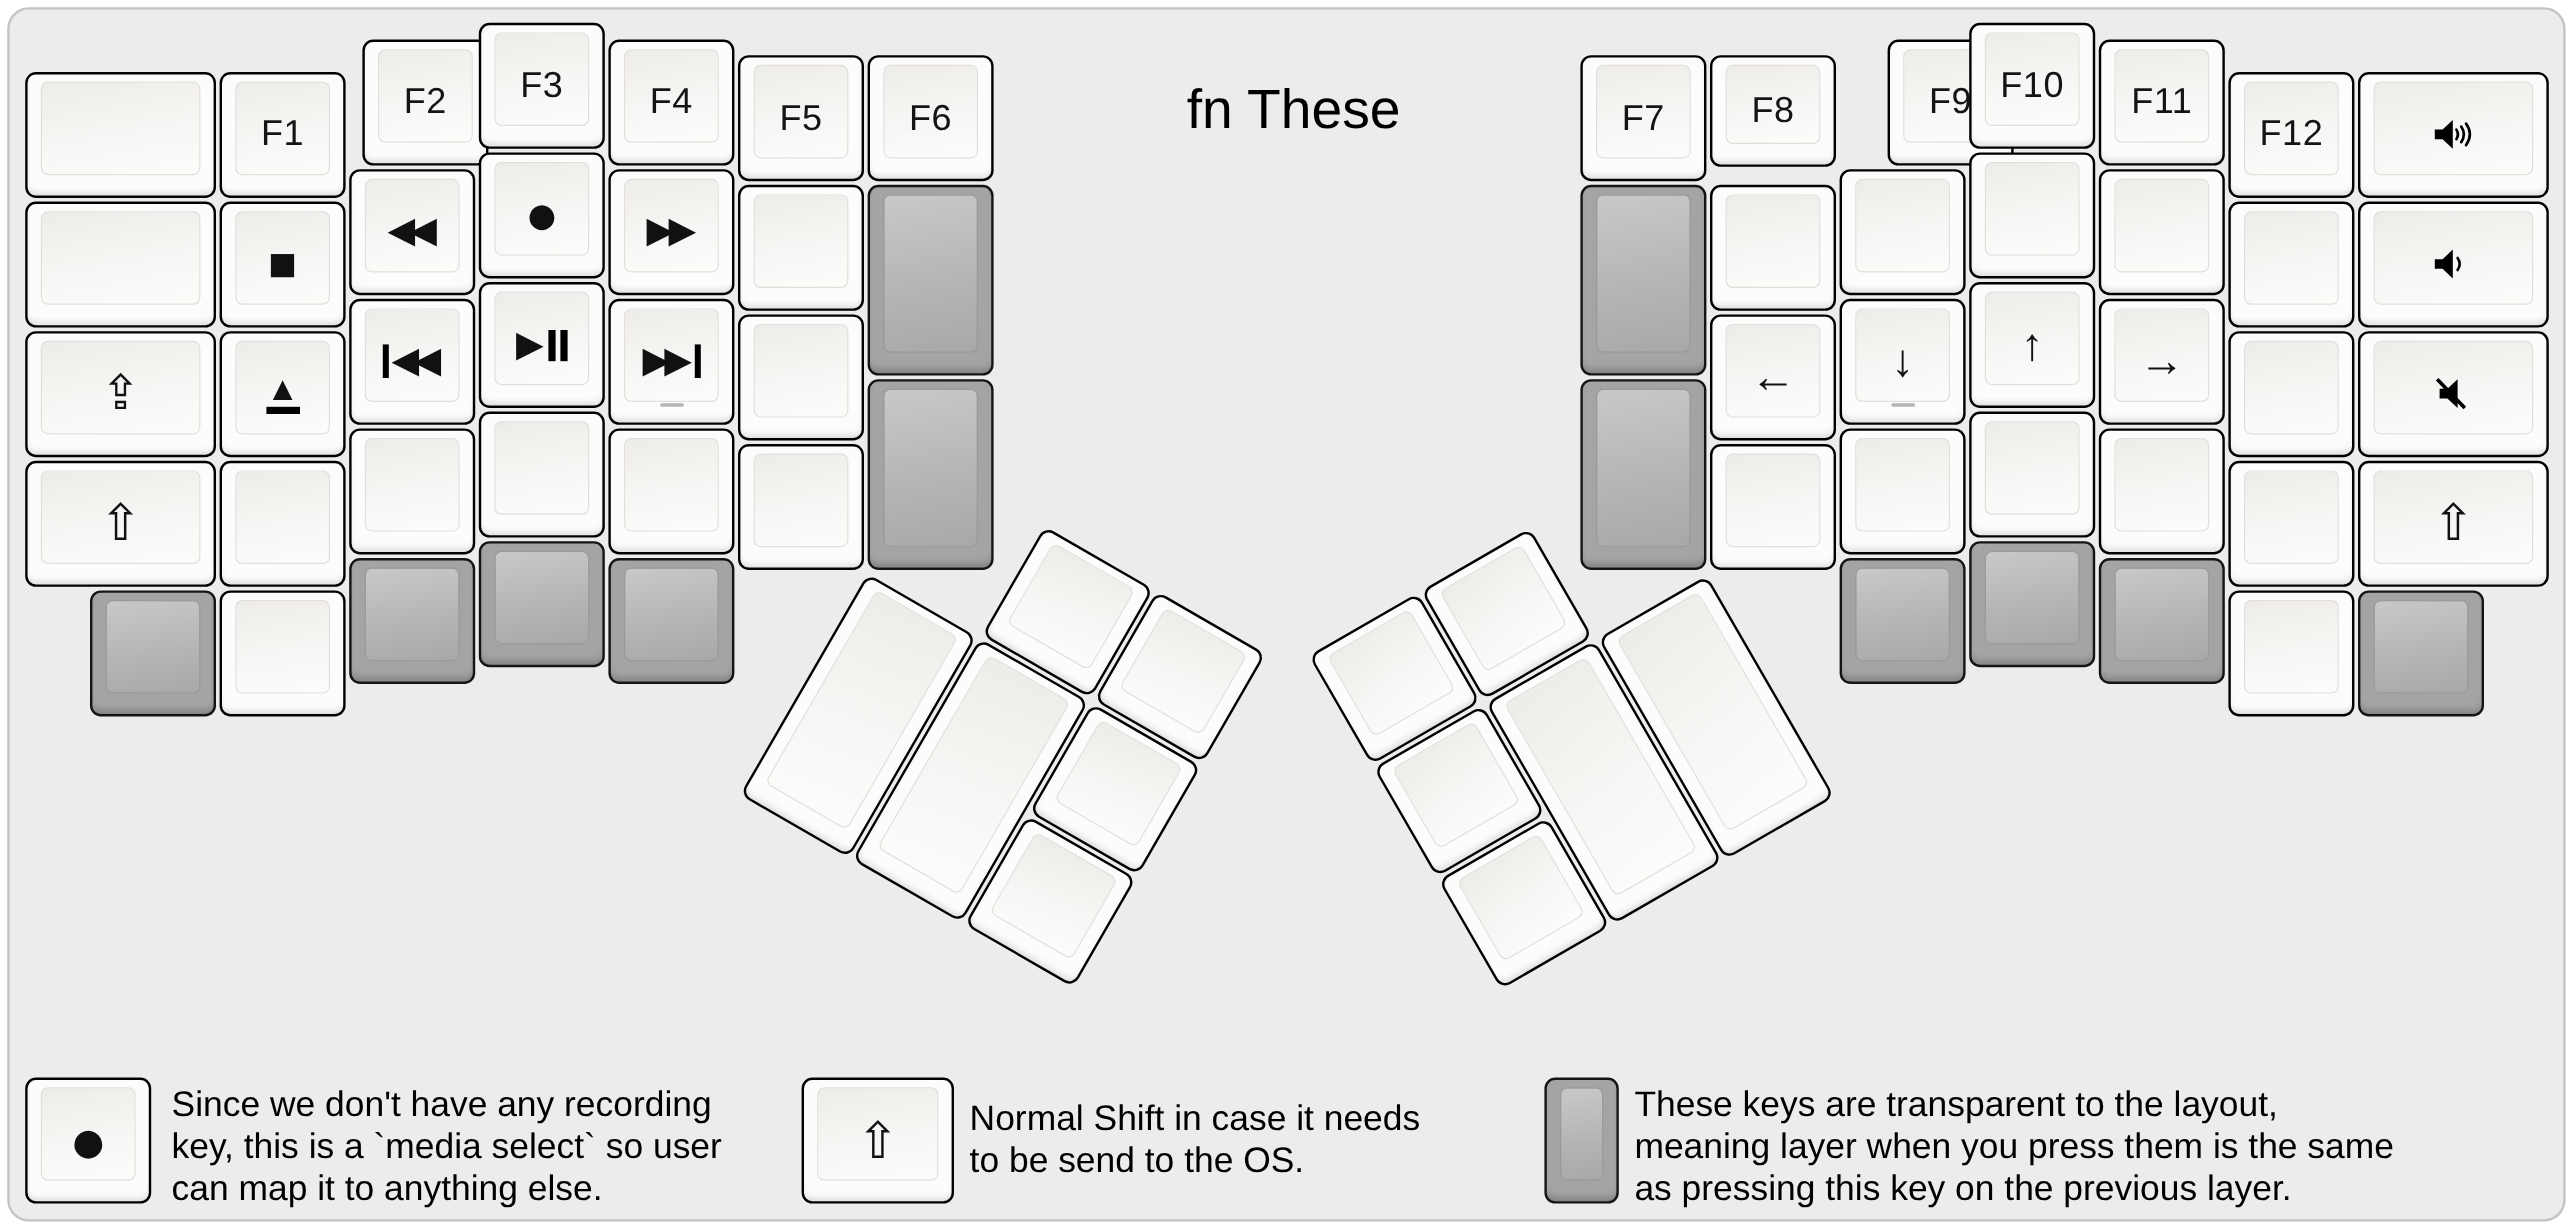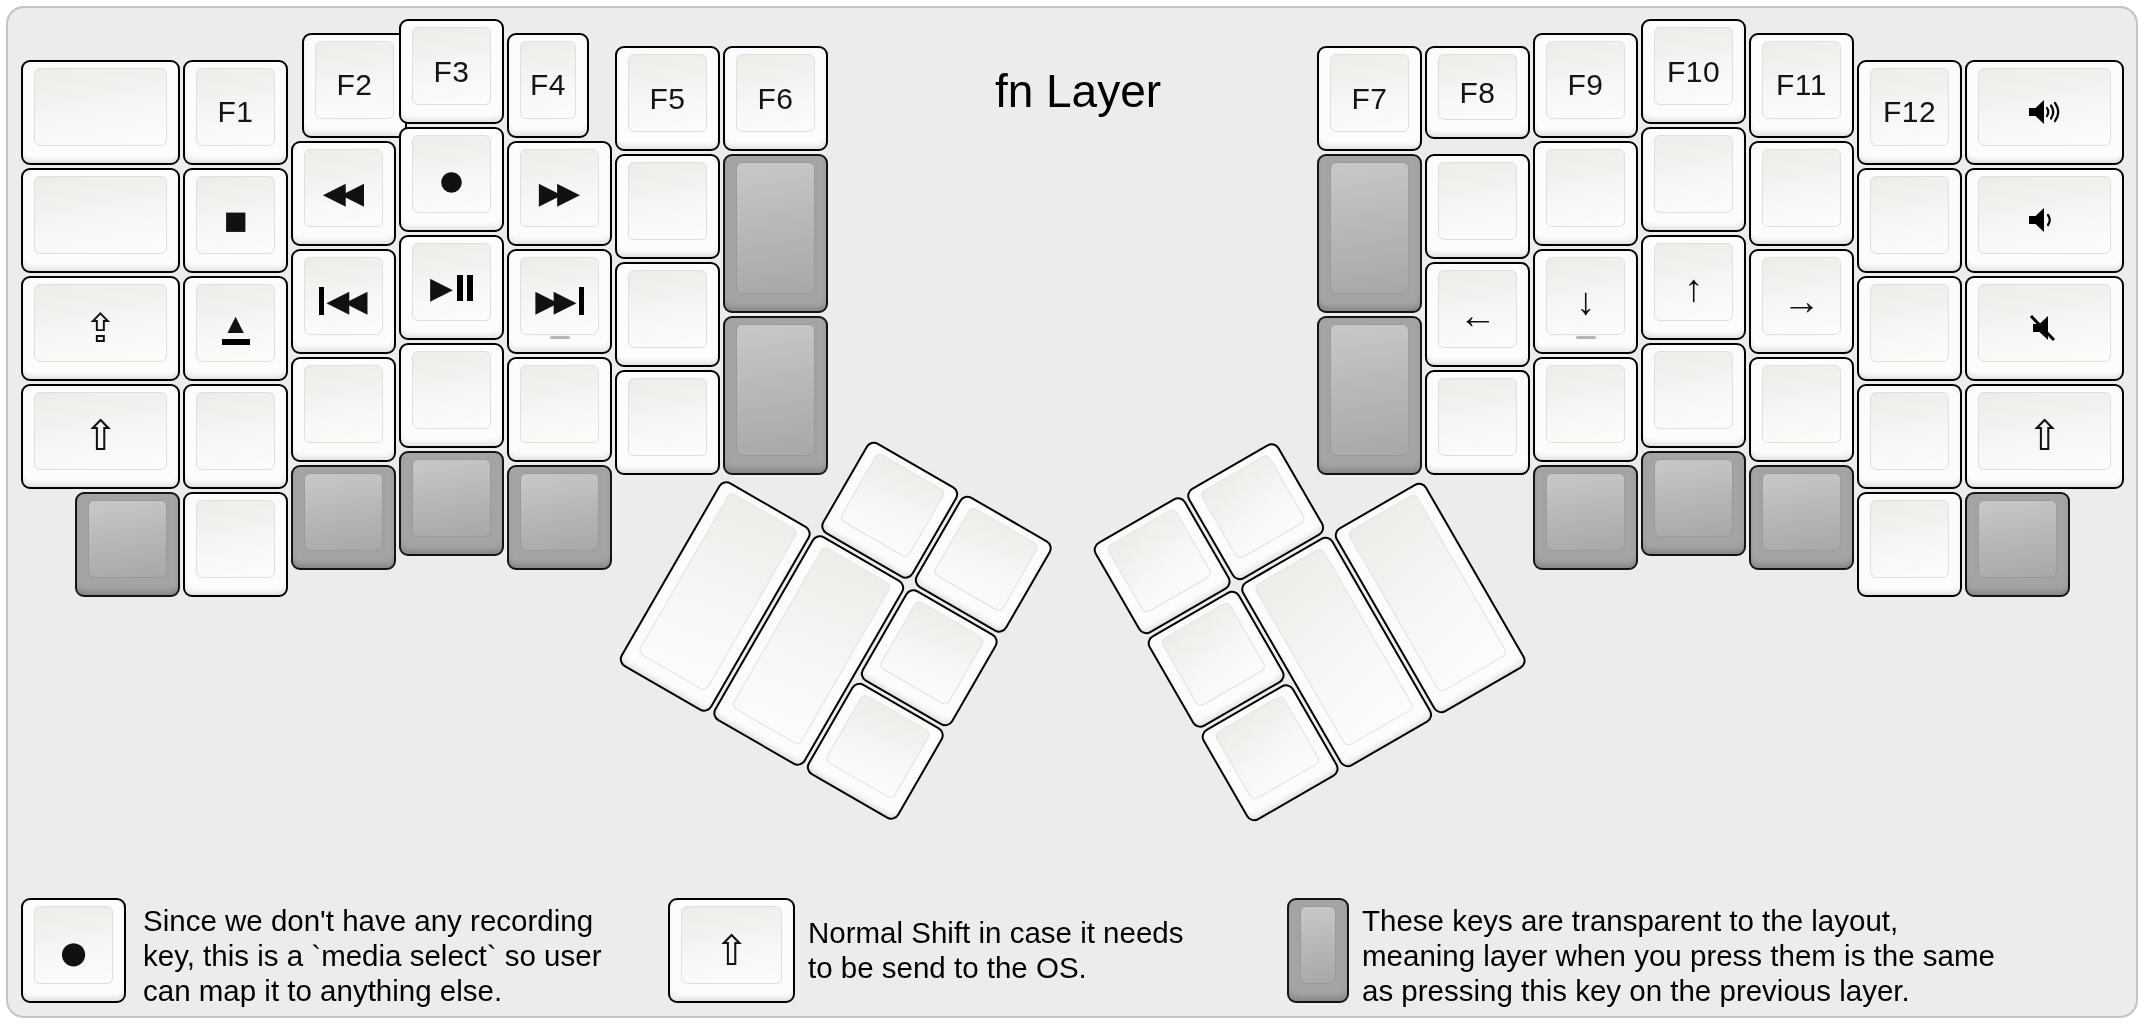--- a/index.html
+++ b/index.html
@@ -57,21 +57,21 @@
   }
   .legend-text {
     position:absolute; font-size:29.5px; line-height:35px; color:#000;
     white-space:pre-line;
   }
 </style>
 </head>
 <body>
 
 <div class="panel"></div>
-<div class="title">fn Layer</div>
+<div class="title">fn These</div>
 <div id="keys-root">
     <div class="key key--white" style="left: 21px; top: 59.5px; width: 159px; height: 105px;">
       <div class="cap"></div>
     </div>
     <div class="key key--white" style="left: 21px; top: 167.5px; width: 159px; height: 105px;">
       <div class="cap"></div>
     </div>
     <div class="key key--white" style="left: 21px; top: 275.5px; width: 159px; height: 105px;">
       <div class="cap"></div>
       <div class="label">
@@ -158,21 +158,21 @@
           <span class="vbar" style="margin-left: 4px;"></span>
         </span>
       </div>
     </div>
     <div class="key key--white" style="left: 399px; top: 343px; width: 105px; height: 105px;">
       <div class="cap"></div>
     </div>
     <div class="key key--gray" style="left: 399px; top: 451px; width: 105px; height: 105px;">
       <div class="cap"></div>
     </div>
-    <div class="key key--white" style="left: 507px; top: 32.5px; width: 82px; height: 105px;">
+    <div class="key key--white" style="left: 507px; top: 32.5px; width: 105px; height: 105px;">
       <div class="cap"></div>
       <div class="label">
         <span class="flabel">F4</span>
       </div>
     </div>
     <div class="key key--white" style="left: 507px; top: 140.5px; width: 105px; height: 105px;">
       <div class="cap"></div>
       <div class="label">
         <span class="icon-row">
           <span class="tri-pair">▶▶</span>
@@ -251,21 +251,21 @@
     </div>
     <div class="key key--white" style="left: 1425px; top: 262px; width: 105px; height: 105px;">
       <div class="cap"></div>
       <div class="label">
         <span style="font-size: 38px; line-height: 1;">←</span>
       </div>
     </div>
     <div class="key key--white" style="left: 1425px; top: 370px; width: 105px; height: 105px;">
       <div class="cap"></div>
     </div>
-    <div class="key key--white" style="left: 1533px; top: 32.5px; width: 105px; height: 105px;">
+    <div class="key key--white" style="left: 1573px; top: 32.5px; width: 105px; height: 105px;">
       <div class="cap"></div>
       <div class="label">
         <span class="flabel">F9</span>
       </div>
     </div>
     <div class="key key--white" style="left: 1533px; top: 140.5px; width: 105px; height: 105px;">
       <div class="cap"></div>
     </div>
     <div class="key key--white" style="left: 1533px; top: 248.5px; width: 105px; height: 105px;">
       <div class="cap"></div>

